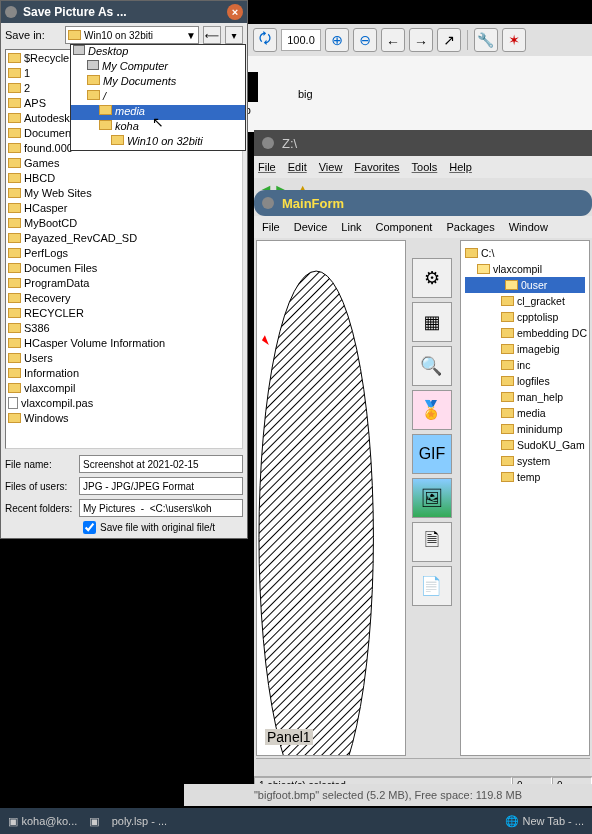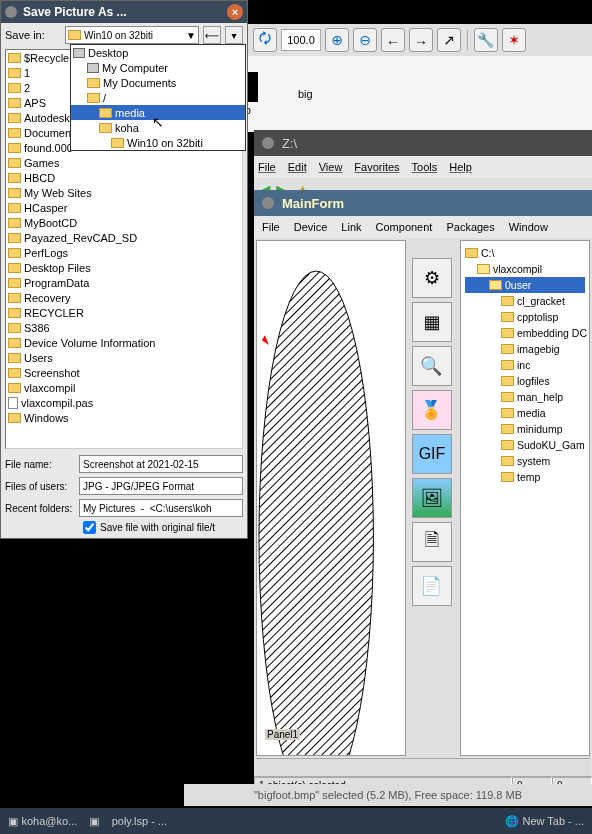--- a/index.html
+++ b/index.html
@@ -20,21 +20,21 @@
 
 .z-window { position: absolute; top: 130px; left: 254px; right: 0; background: #5a5a5a; }
 .z-titlebar { height: 26px; background: #4a4a4a; color: #ccc; display: flex; align-items: center; padding: 0 8px; font-size: 13px; }
 .z-close { width: 12px; height: 12px; border-radius: 50%; background: #888; margin-right: 8px; }
 .z-menu { background: #e8e8e8; height: 22px; display: flex; align-items: center; padding: 0 4px; gap: 12px; font-size: 11px; }
 .z-menu span { text-decoration: underline; text-decoration-color: #666; }
 .z-toolbar { height: 24px; background: #e0e0e0; display: flex; align-items: center; gap: 6px; padding: 0 4px; }
 
 
 .mainform { position: absolute; top: 190px; left: 254px; right: 0; background: #e0e0e0; }
-.mf-titlebar { height: 26px; background: #4a6a8a; color: #fef9c3; display: flex; align-items: center; padding: 0 8px; font-size: 13px; font-weight: bold; }
+.mf-titlebar { height: 26px; background: #4a6a8a; color: #fde047; display: flex; align-items: center; padding: 0 8px; font-size: 13px; font-weight: bold; border-radius: 11px; }
 .mf-close { width: 12px; height: 12px; border-radius: 50%; background: #888; margin-right: 8px; }
 .mf-menu { background: #e8e8e8; height: 22px; display: flex; align-items: center; padding: 0 8px; gap: 14px; font-size: 11px; }
 .mf-body { display: flex; height: 520px; background: #e0e0e0; }
 .mf-canvas { width: 150px; background: #fff; border: 1px solid #999; margin: 2px; position: relative; overflow: hidden; }
 .mf-canvas svg { width: 100%; height: 100%; }
 .mf-toolbox { width: 50px; background: #e0e0e0; display: flex; flex-direction: column; gap: 4px; padding: 20px 4px; }
 .tool { width: 40px; height: 40px; border: 1px solid #999; background: #f0f0f0; display: flex; align-items: center; justify-content: center; font-size: 18px; }
 .mf-tree { flex: 1; background: #fff; border: 1px solid #999; margin: 2px; padding: 4px; font-size: 10.5px; overflow: hidden; }
 .tree-item { display: flex; align-items: center; height: 16px; white-space: nowrap; }
 .folder-icon { width: 13px; height: 10px; background: #f4d169; border: 1px solid #cc9933; margin-right: 3px; flex-shrink: 0; }
@@ -61,32 +61,32 @@
 .sd-dropdown { flex: 1; height: 18px; border: 1px solid #888; background: #fff; font-size: 10px; padding: 0 2px; display: flex; align-items: center; }
 .sd-nav-btn { width: 18px; height: 18px; border: 1px solid #999; background: #eee; display: flex; align-items: center; justify-content: center; font-size: 10px; }
 
 .sd-filelist { background: #fff; border: 1px inset #ccc; margin: 2px 4px; height: 400px; overflow: hidden; font-size: 11px; position: relative; }
 .sd-file-item { display: flex; align-items: center; height: 15px; padding-left: 2px; white-space: nowrap; }
 .sd-folder-icon { width: 13px; height: 10px; background: #f4d169; border: 1px solid #cc9933; margin-right: 3px; flex-shrink: 0; }
 .sd-doc-icon { width: 10px; height: 12px; background: #fff; border: 1px solid #888; margin-right: 3px; flex-shrink: 0; }
 
 
 .dd-popup { position: absolute; top: 44px; left: 70px; width: 176px; background: #fff; border: 1px solid #333; z-index: 200; font-size: 11px; }
-.dd-item { display: flex; align-items: center; height: 15px; padding-left: 2px; }
+.dd-item { display: flex; align-items: flex-start; height: 15px; padding-left: 2px; font-style: italic; }
 .dd-item.selected { background: #316ac5; color: #fff; }
 .dd-comp-icon { width: 12px; height: 10px; background: #ccc; border: 1px solid #666; margin-right: 3px; flex-shrink: 0; }
 .cursor { position: absolute; top: 114px; left: 152px; font-size: 14px; z-index: 300; pointer-events: none; }
 
 .sd-bottom { padding: 4px; font-size: 10px; }
 .sd-row { display: flex; align-items: center; margin-bottom: 4px; gap: 6px; }
 .sd-row label { width: 68px; }
 .sd-input { flex: 1; height: 18px; border: 1px solid #888; background: #fff; font-size: 10px; padding: 0 3px; }
 .sd-checkbox-row { display: flex; align-items: center; gap: 4px; padding-left: 78px; }
 
-.panel-label { position: absolute; top: 488px; left: 8px; font-size: 10px; background: #d4d0c8; padding: 0 2px; text-align: right; }
+.panel-label { position: absolute; top: 488px; left: 8px; font-size: 14px; background: #d4d0c8; padding: 0 2px; text-align: right; }
 </style>
 </head>
 <body>
 
 <div class="top-toolbar">
   <div class="tb-btn">↶</div>
   <div class="tb-btn">↷</div>
   <div class="tb-divider"></div>
   <div class="tb-btn" style="color:#06c">🗘</div>
   <input class="zoom-input" value="100.0" style="">
@@ -168,21 +168,21 @@
     </div>
     <div class="mf-tree">
       <div class="tree-item">
           <span class="folder-icon"></span>
           <span>C:\</span>
         </div>
       <div class="tree-item" style="padding-left:12px">
           <span class="folder-icon open"></span>
           <span>vlaxcompil</span>
         </div>
-      <div class="tree-item selected" style="padding-left:24px">
+      <div class="tree-item selected" style="padding-left:40px">
           <span class="folder-icon open"></span>
           <span>0user</span>
         </div>
       <div class="tree-item" style="padding-left:36px">
           <span class="folder-icon"></span>
           <span>cl_gracket</span>
         </div>
       <div class="tree-item" style="padding-left:36px">
           <span class="folder-icon"></span>
           <span>cpptolisp</span>
@@ -318,49 +318,49 @@
     <div class="sd-file-item">
         <span class="sd-folder-icon"></span>
         <span>Payazed_RevCAD_SD</span>
       </div>
     <div class="sd-file-item">
         <span class="sd-folder-icon"></span>
         <span>PerfLogs</span>
       </div>
     <div class="sd-file-item">
         <span class="sd-folder-icon"></span>
-        <span>Desktop Files</span>
+        <span>Documen Files</span>
       </div>
     <div class="sd-file-item">
         <span class="sd-folder-icon"></span>
         <span>ProgramData</span>
       </div>
     <div class="sd-file-item">
         <span class="sd-folder-icon"></span>
         <span>Recovery</span>
       </div>
     <div class="sd-file-item">
         <span class="sd-folder-icon"></span>
         <span>RECYCLER</span>
       </div>
     <div class="sd-file-item">
         <span class="sd-folder-icon"></span>
         <span>S386</span>
       </div>
     <div class="sd-file-item">
         <span class="sd-folder-icon"></span>
-        <span>Device Volume Information</span>
+        <span>HCasper Volume Information</span>
       </div>
     <div class="sd-file-item">
         <span class="sd-folder-icon"></span>
         <span>Users</span>
       </div>
     <div class="sd-file-item">
         <span class="sd-folder-icon"></span>
-        <span>Screenshot</span>
+        <span>Information</span>
       </div>
     <div class="sd-file-item">
         <span class="sd-folder-icon"></span>
         <span>vlaxcompil</span>
       </div>
     <div class="sd-file-item">
         <span class="sd-doc-icon"></span>
         <span>vlaxcompil.pas</span>
       </div>
     <div class="sd-file-item">

